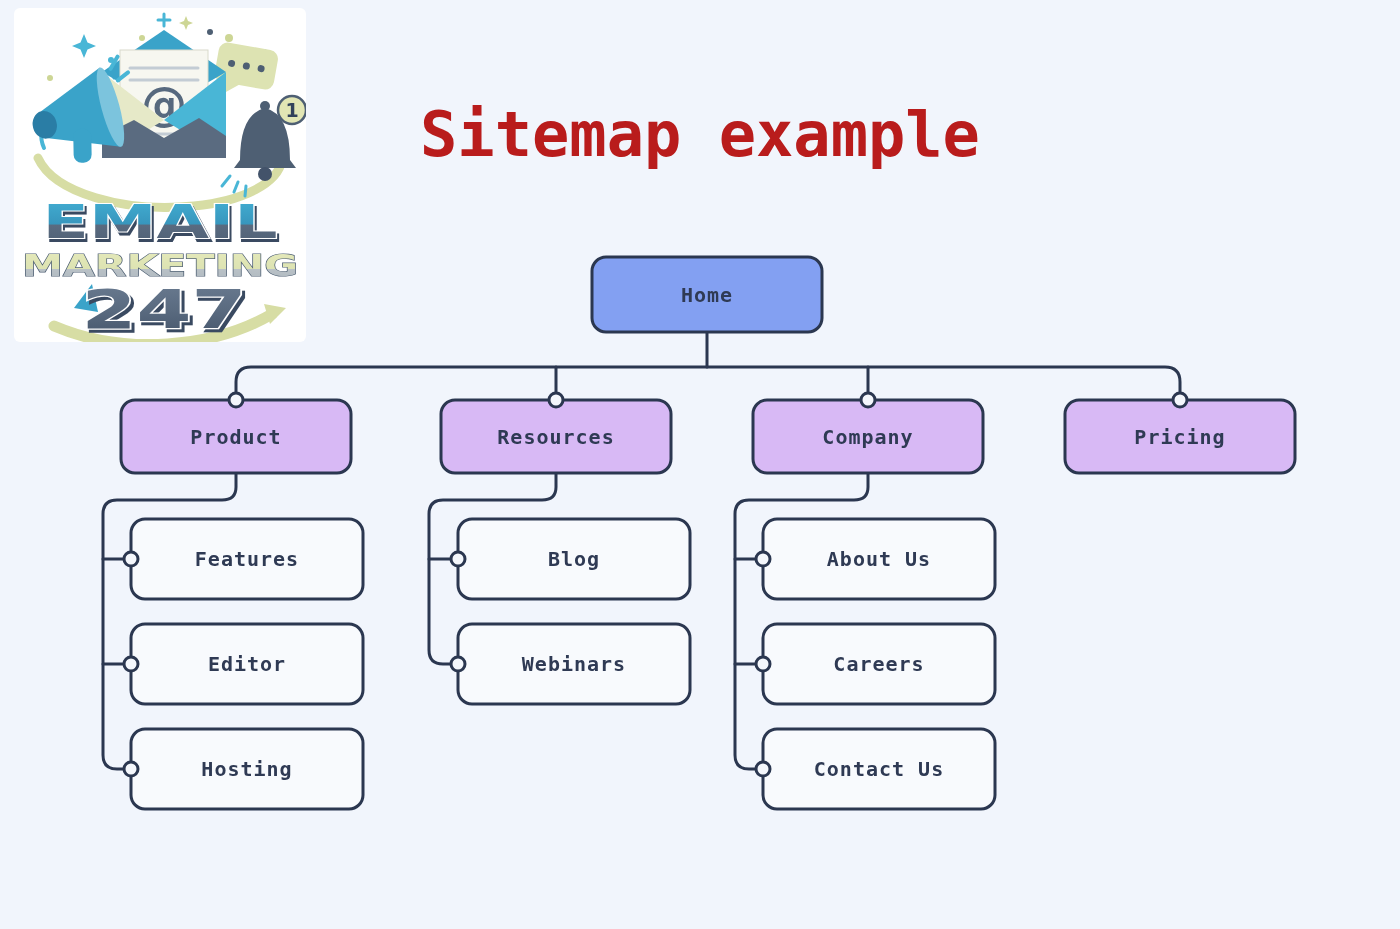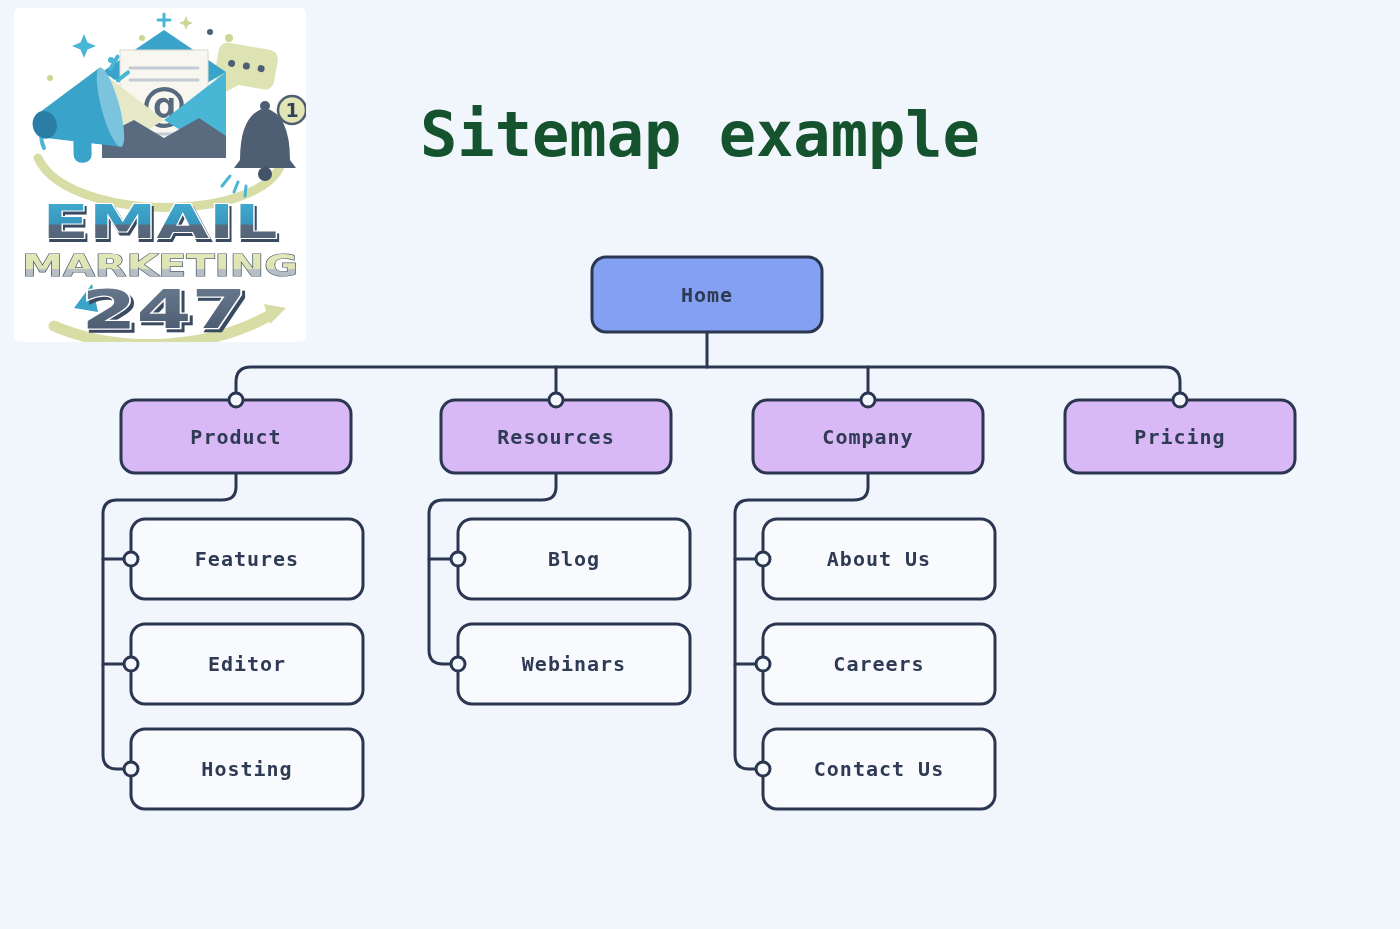--- a/index.html
+++ b/index.html
@@ -12,21 +12,21 @@
   }
   .page-title{
     position:absolute;
     top:98px;left:0;width:1400px;
     margin:0;
     text-align:center;
     font-family:"DejaVu Sans Mono", monospace;
     font-weight:bold;
     font-size:62px;
     letter-spacing:0px;
-    color:#14532d;
+    color:#b91c1c;
   }
   .diagram{position:absolute;left:0;top:0;}
   .diagram .node-rect{stroke:#2b3750;stroke-width:3;}
   .diagram .node-label{
     font-family:"DejaVu Sans Mono", monospace;
     font-weight:bold;
     font-size:20px;
     letter-spacing:1px;
     fill:#2f3a54;
     text-anchor:middle;

